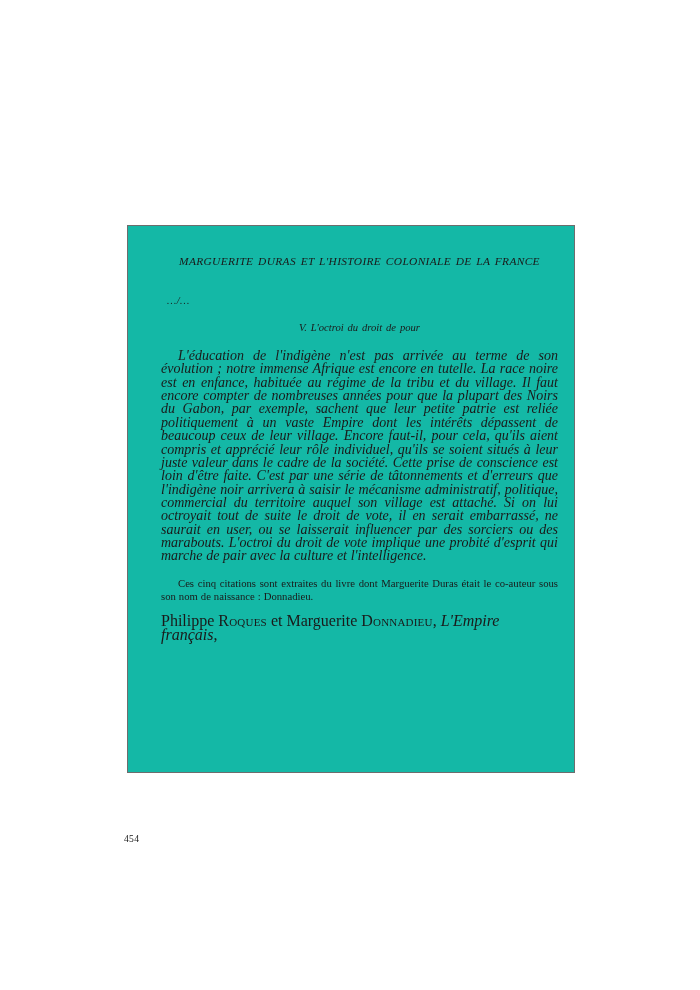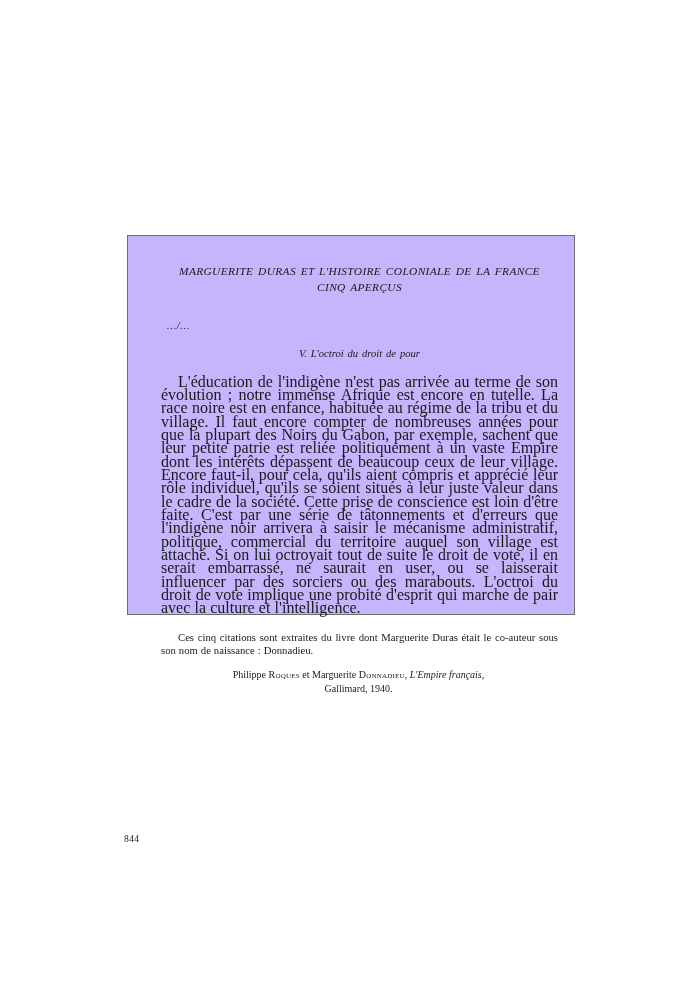--- a/index.html
+++ b/index.html
@@ -18,26 +18,26 @@
 
   .page {
     position: absolute;
     inset: 0;
   }
 
   
   .frame {
     position: absolute;
     left: 127px;
-    top: 235px;
+    top: 225px;
     width: 448px;
-    height: 380px;
+    height: 548px;
     border: 1.2px solid #6d6d6d;
     box-sizing: border-box;
-    background: #c4b5fd;
+    background: #14b8a6;
   }
 
   .frame-inner {
     position: absolute;
     left: 33px;
     top: 28px;
     right: 18px;
     box-sizing: border-box;
     width: 397px;
   }
@@ -71,43 +71,44 @@
     margin-top: 15px;
     font-style: italic;
     font-size: 10.6px;
     text-align: center;
     word-spacing: 1.2px;
   }
 
   
   .quote-body {
     margin-top: 16px;
-    font-size: 16px;
+    font-style: italic;
+    font-size: 14px;
     line-height: 13.35px;
     text-align: justify;
     text-indent: 17px;
     hyphens: none;
     word-spacing: 0.2px;
   }
 
   
   .closing-para {
     margin-top: 12px;
     font-size: 10.7px;
     line-height: 13.4px;
     text-align: justify;
     text-indent: 17px;
     word-spacing: 0.3px;
   }
 
   
   .attribution {
-    font-size: 10px;
+    font-size: 16px;
     line-height: 13.4px;
-    text-align: center;
+    text-align: left;
     padding-right: 2px;
   }
   .attribution .attr-line { display: block; }
   .smallcaps {
     font-variant: small-caps;
     letter-spacing: 0.2px;
   }
   .work-title { font-style: italic; }
 
   
@@ -123,36 +124,34 @@
 </head>
 <body>
 
 <div class="page">
 
   <div class="frame">
     <div class="frame-inner">
 
       <div class="doc-title">
         <span class="line1">MARGUERITE DURAS ET L'HISTOIRE COLONIALE DE LA FRANCE</span>
-        <span class="line2">CINQ APERÇUS</span>
       </div>
 
       <div class="continuation">
         <span class="ellipsis-mark">…/…</span>
       </div>
 
       <div class="section-heading">V. L'octroi du droit de pour</div>
 
       <p class="quote-body">L'éducation de l'indigène n'est pas arrivée au terme de son évolution ; notre immense Afrique est encore en tutelle. La race noire est en enfance, habituée au régime de la tribu et du village. Il faut encore compter de nombreuses années pour que la plupart des Noirs du Gabon, par exemple, sachent que leur petite patrie est reliée politiquement à un vaste Empire dont les intérêts dépassent de beaucoup ceux de leur village. Encore faut-il, pour cela, qu'ils aient compris et apprécié leur rôle individuel, qu'ils se soient situés à leur juste valeur dans le cadre de la société. Cette prise de conscience est loin d'être faite. C'est par une série de tâtonnements et d'erreurs que l'indigène noir arrivera à saisir le mécanisme administratif, politique, commercial du territoire auquel son village est attaché. Si on lui octroyait tout de suite le droit de vote, il en serait embarrassé, ne saurait en user, ou se laisserait influencer par des sorciers ou des marabouts. L'octroi du droit de vote implique une probité d'esprit qui marche de pair avec la culture et l'intelligence.</p>
 
       <p class="closing-para">Ces cinq citations sont extraites du livre dont Marguerite Duras était le co-auteur sous son nom de naissance : Donnadieu.</p>
 
       <div class="attribution">
         <span class="attr-line"><span>Philippe </span><span class="smallcaps">Roques</span><span> et Marguerite </span><span class="smallcaps">Donnadieu</span><span>, </span><span class="work-title">L'Empire français</span><span>,</span></span>
-        <span class="attr-line">Gallimard, 1940.</span>
       </div>
 
     </div>
   </div>
 
-  <div class="folio">844</div>
+  <div class="folio">454</div>
 
 </div>
 
 </body></html>

